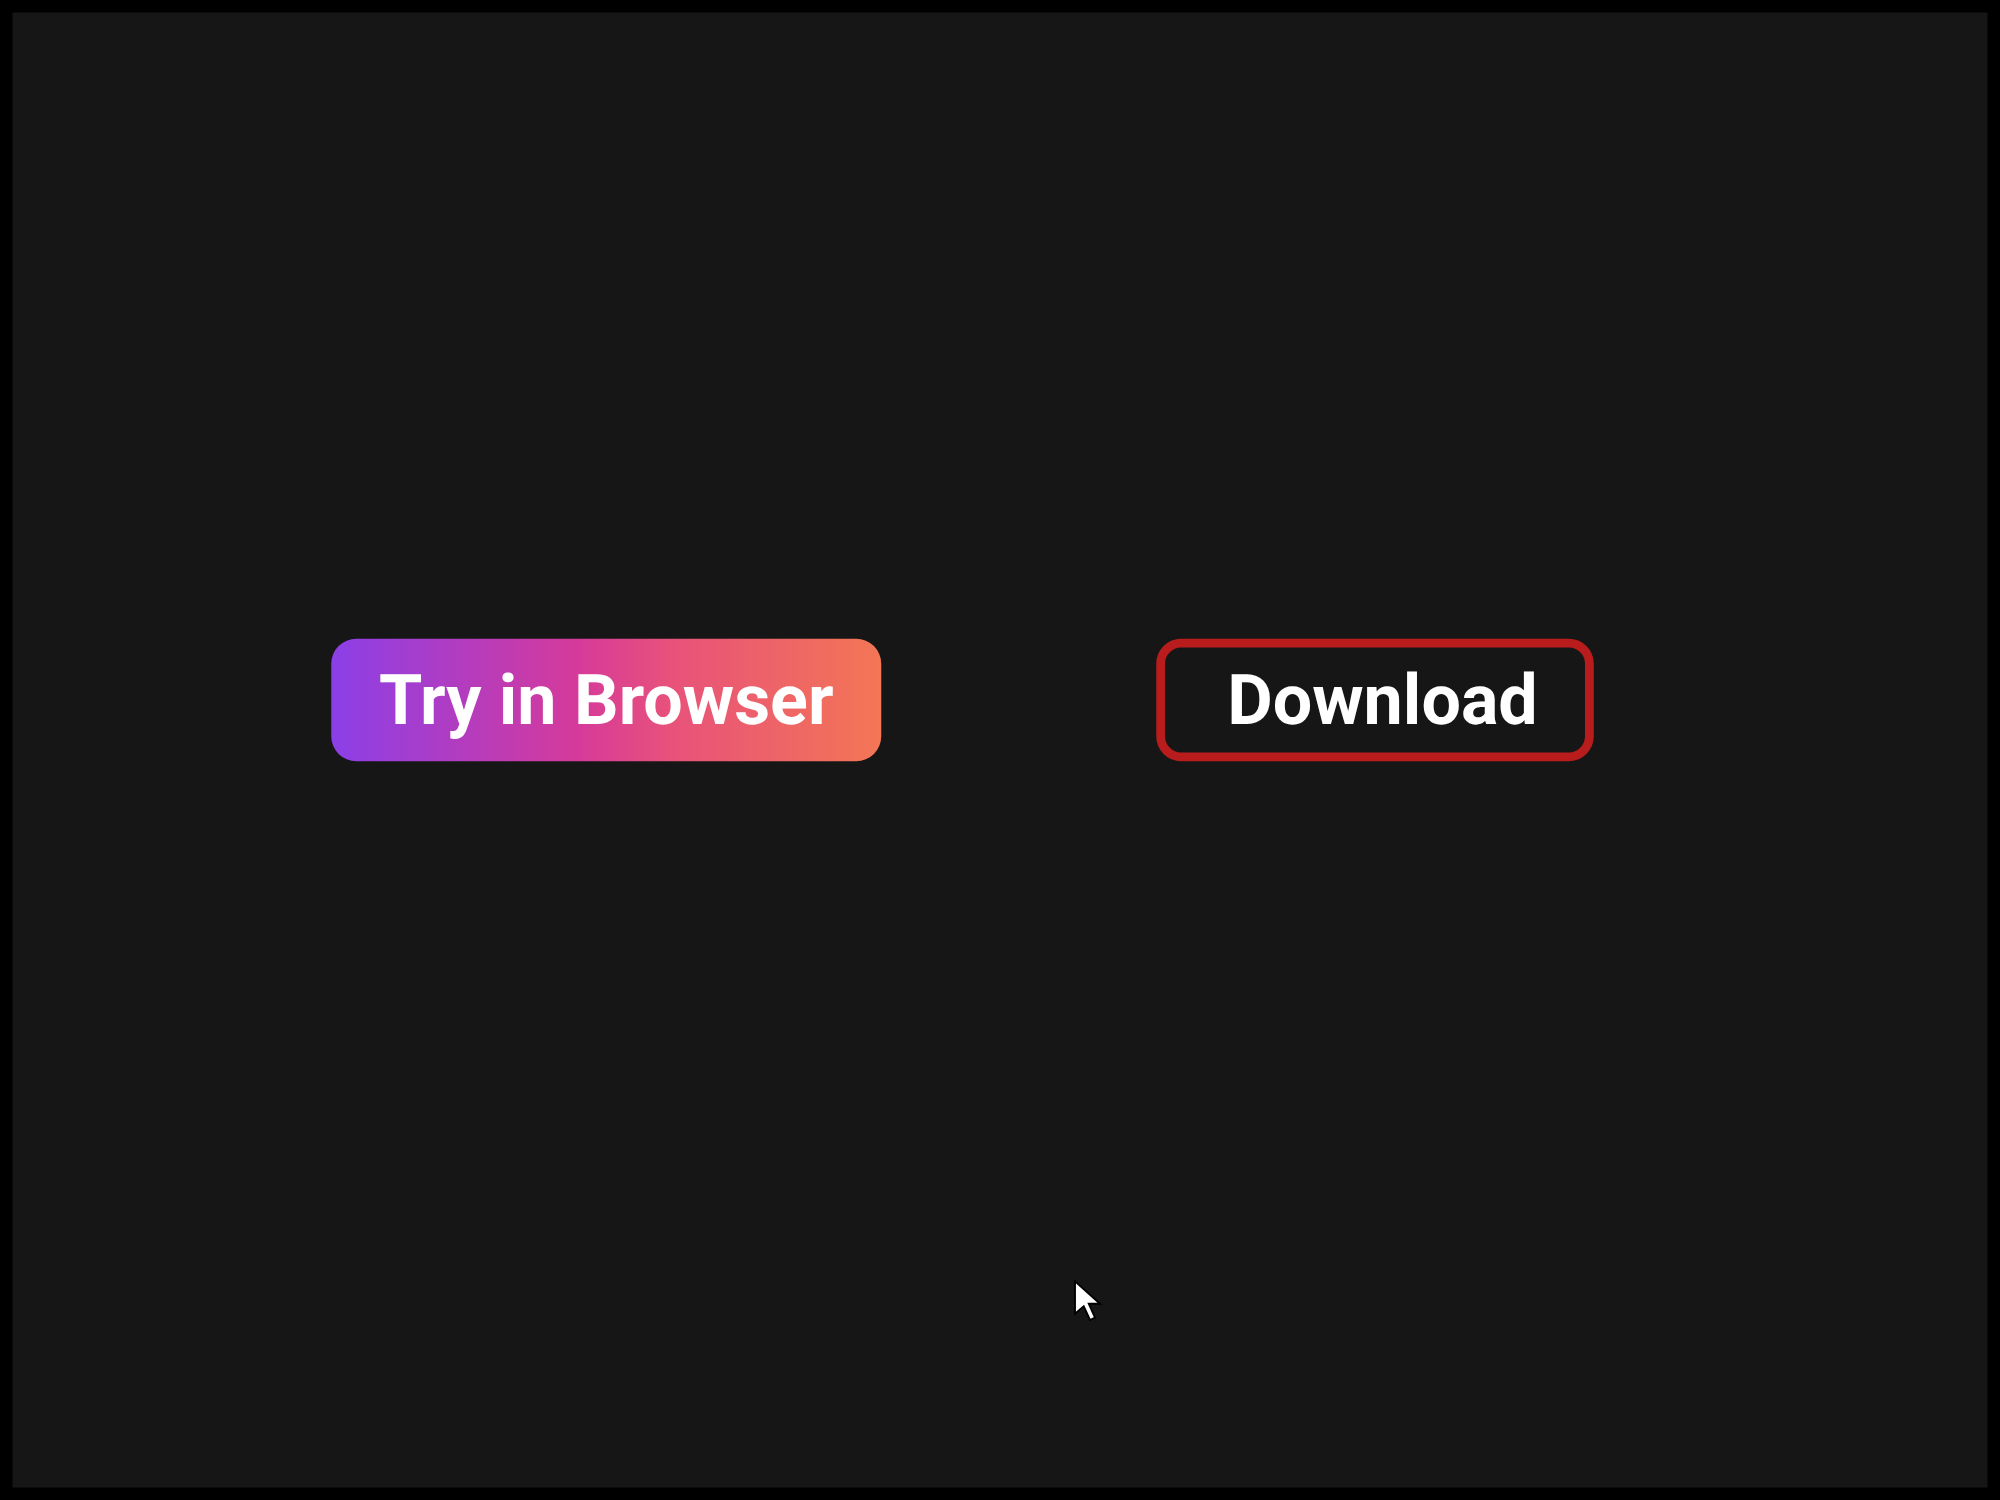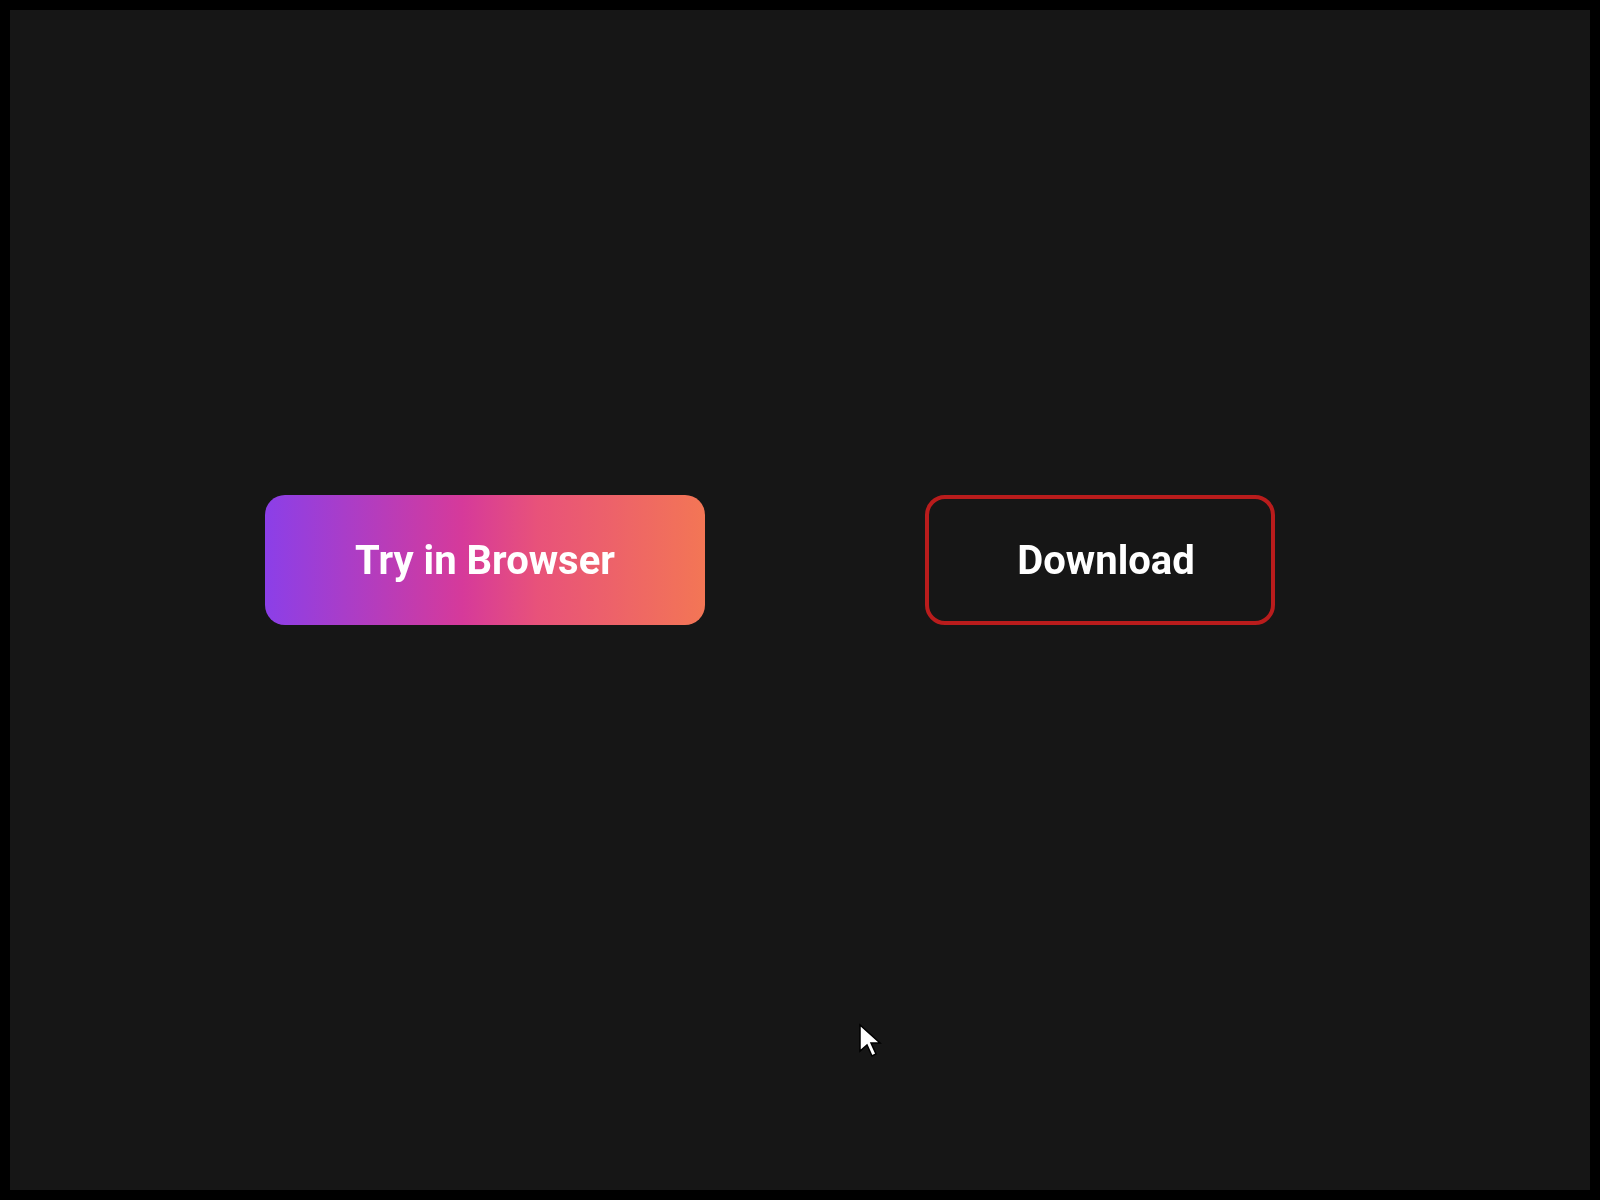--- a/index.html
+++ b/index.html
@@ -33,40 +33,40 @@
       display: flex;
       align-items: center;
       gap: 220px;
       transform: translateY(-40px) translateX(-30px);
     }
 
     .btn {
       display: inline-flex;
       align-items: center;
       justify-content: center;
-      height: 130px;
+      height: 98px;
       border-radius: 20px;
-      font-size: 40px;
+      font-size: 56px;
       font-weight: 700;
       color: #ffffff;
       cursor: pointer;
       user-select: none;
       white-space: nowrap;
     }
 
     .btn-primary {
       width: 440px;
       background: linear-gradient(90deg, #8B3FE8 0%, #D63A9A 45%, #E8527A 62%, #F37655 100%);
       border: none;
     }
 
     .btn-secondary {
       width: 350px;
       background: #161616;
-      border: 4px solid #b91c1c;
+      border: 7px solid #b91c1c;
       padding-left: 12px;
     }
 
     .cursor {
       position: absolute;
       left: 858px;
       top: 1023px;
       pointer-events: none;
     }
   </style>

